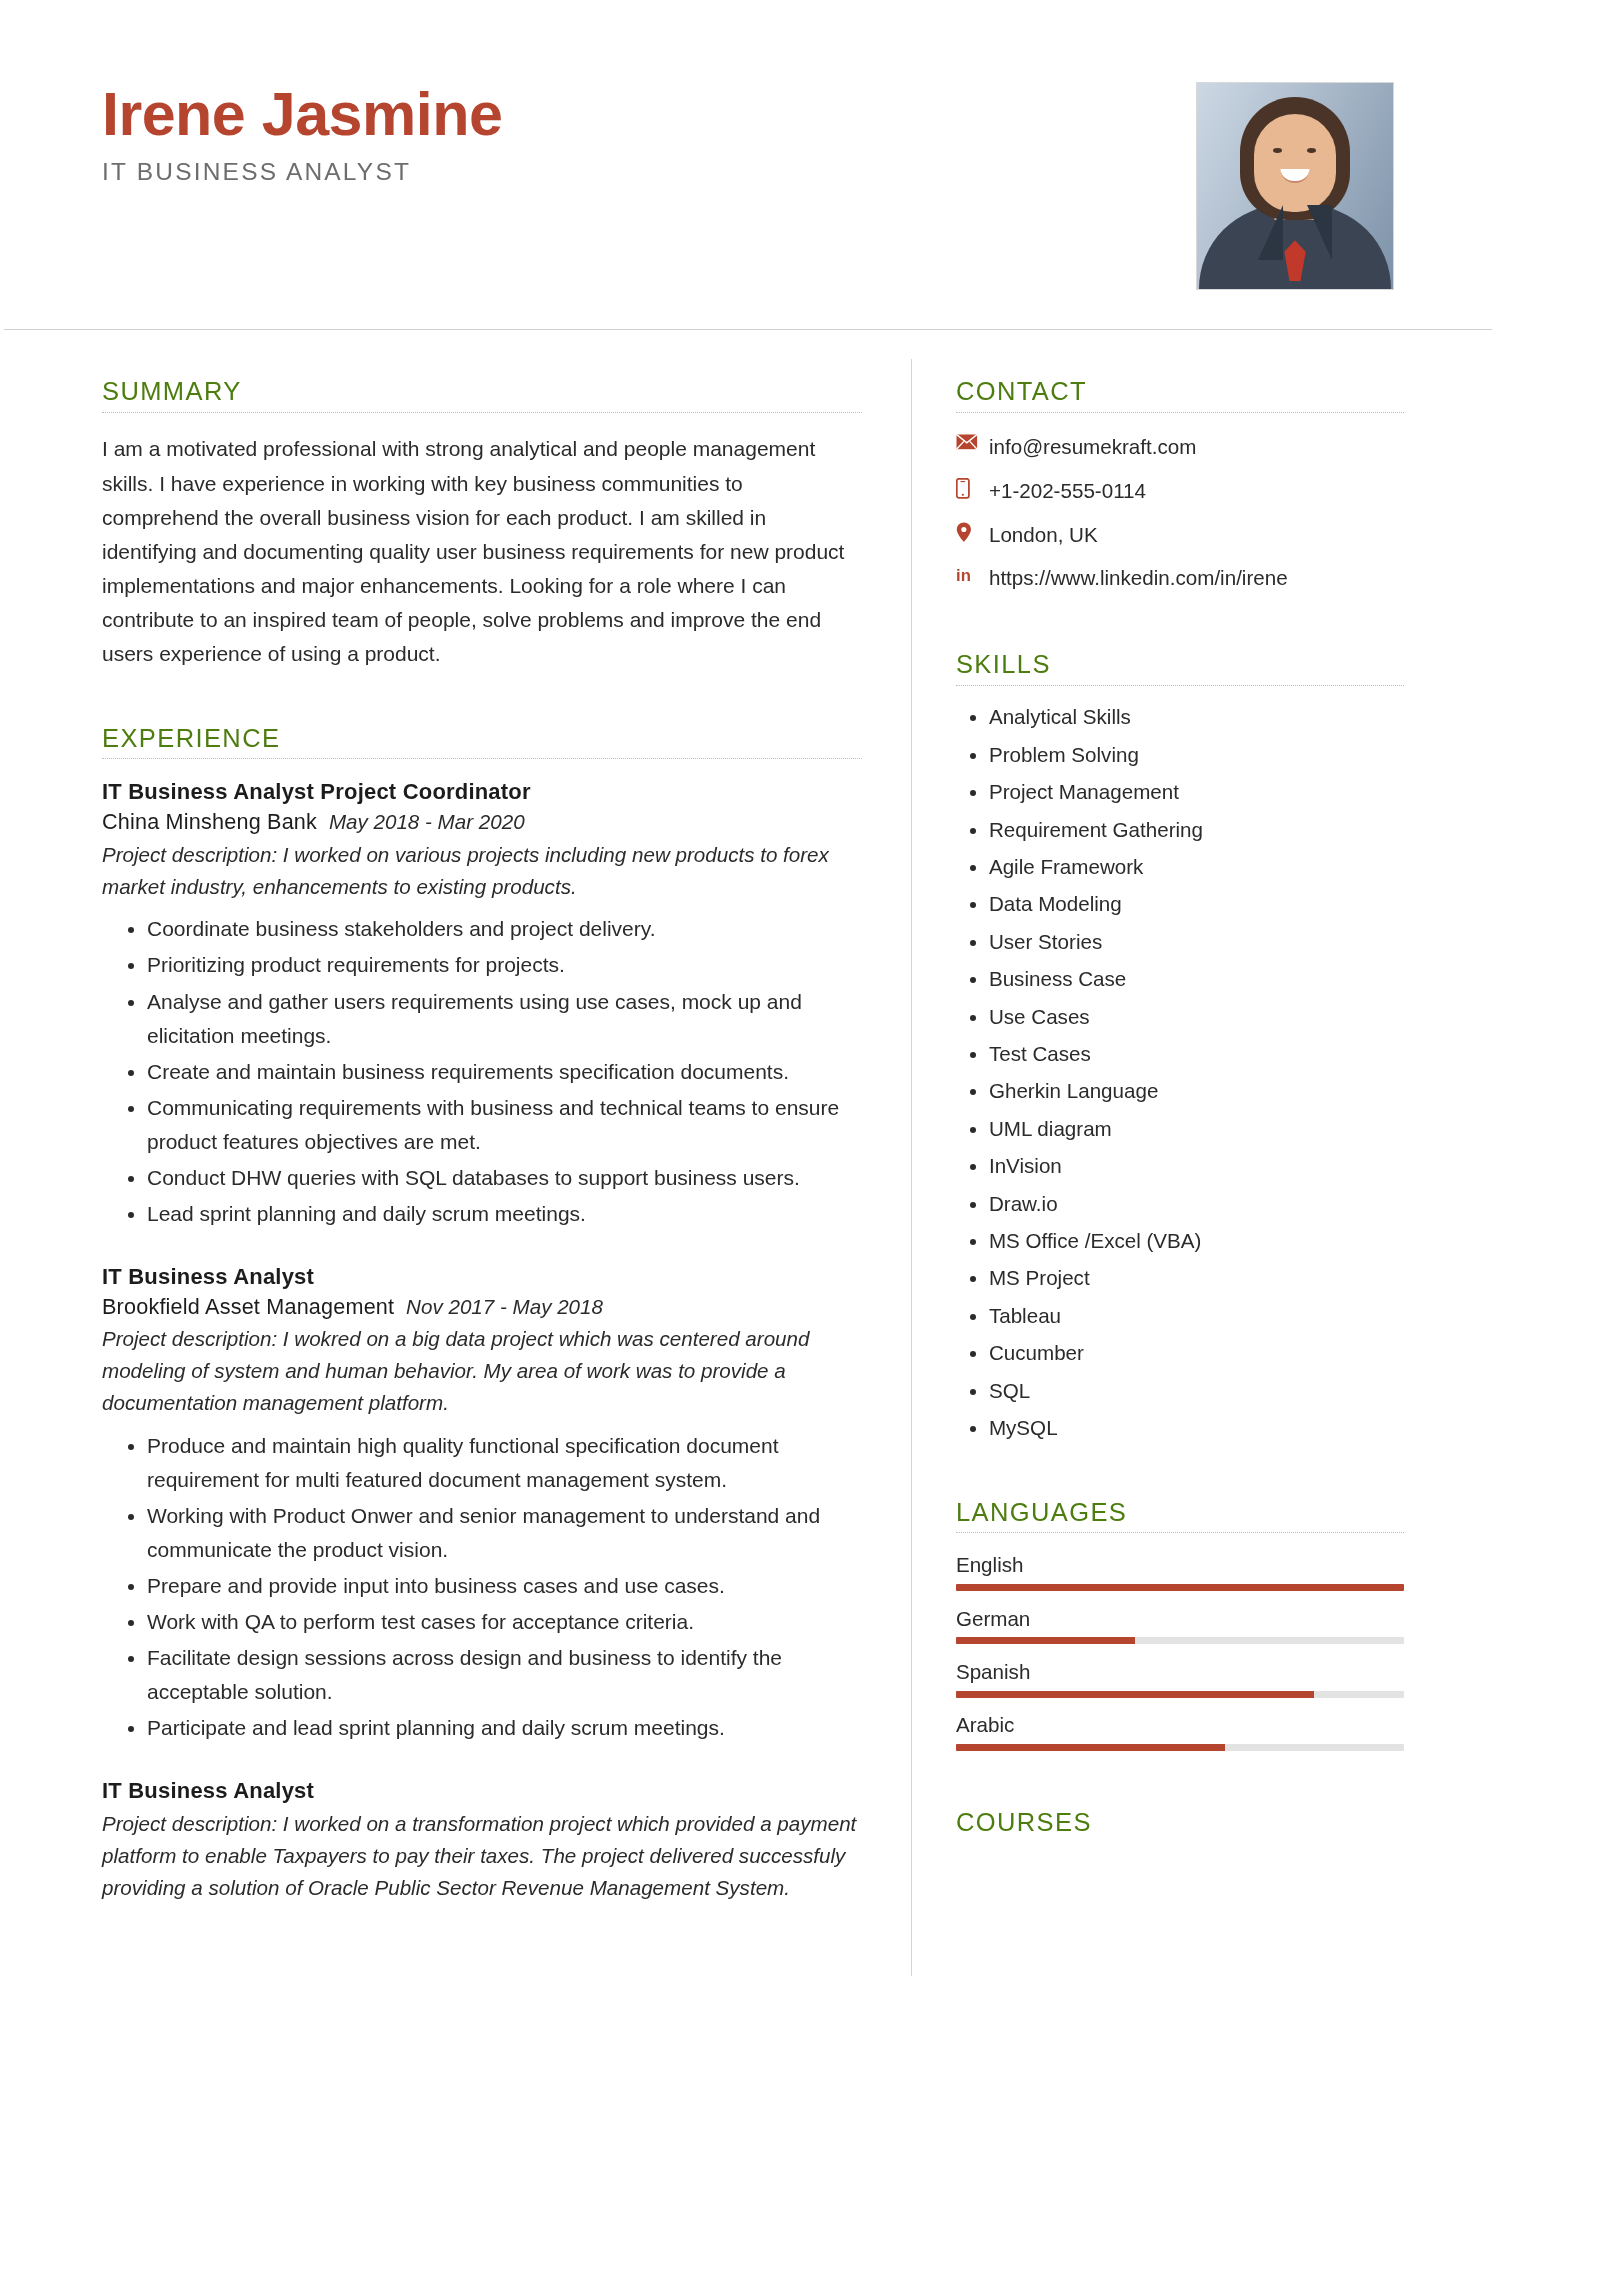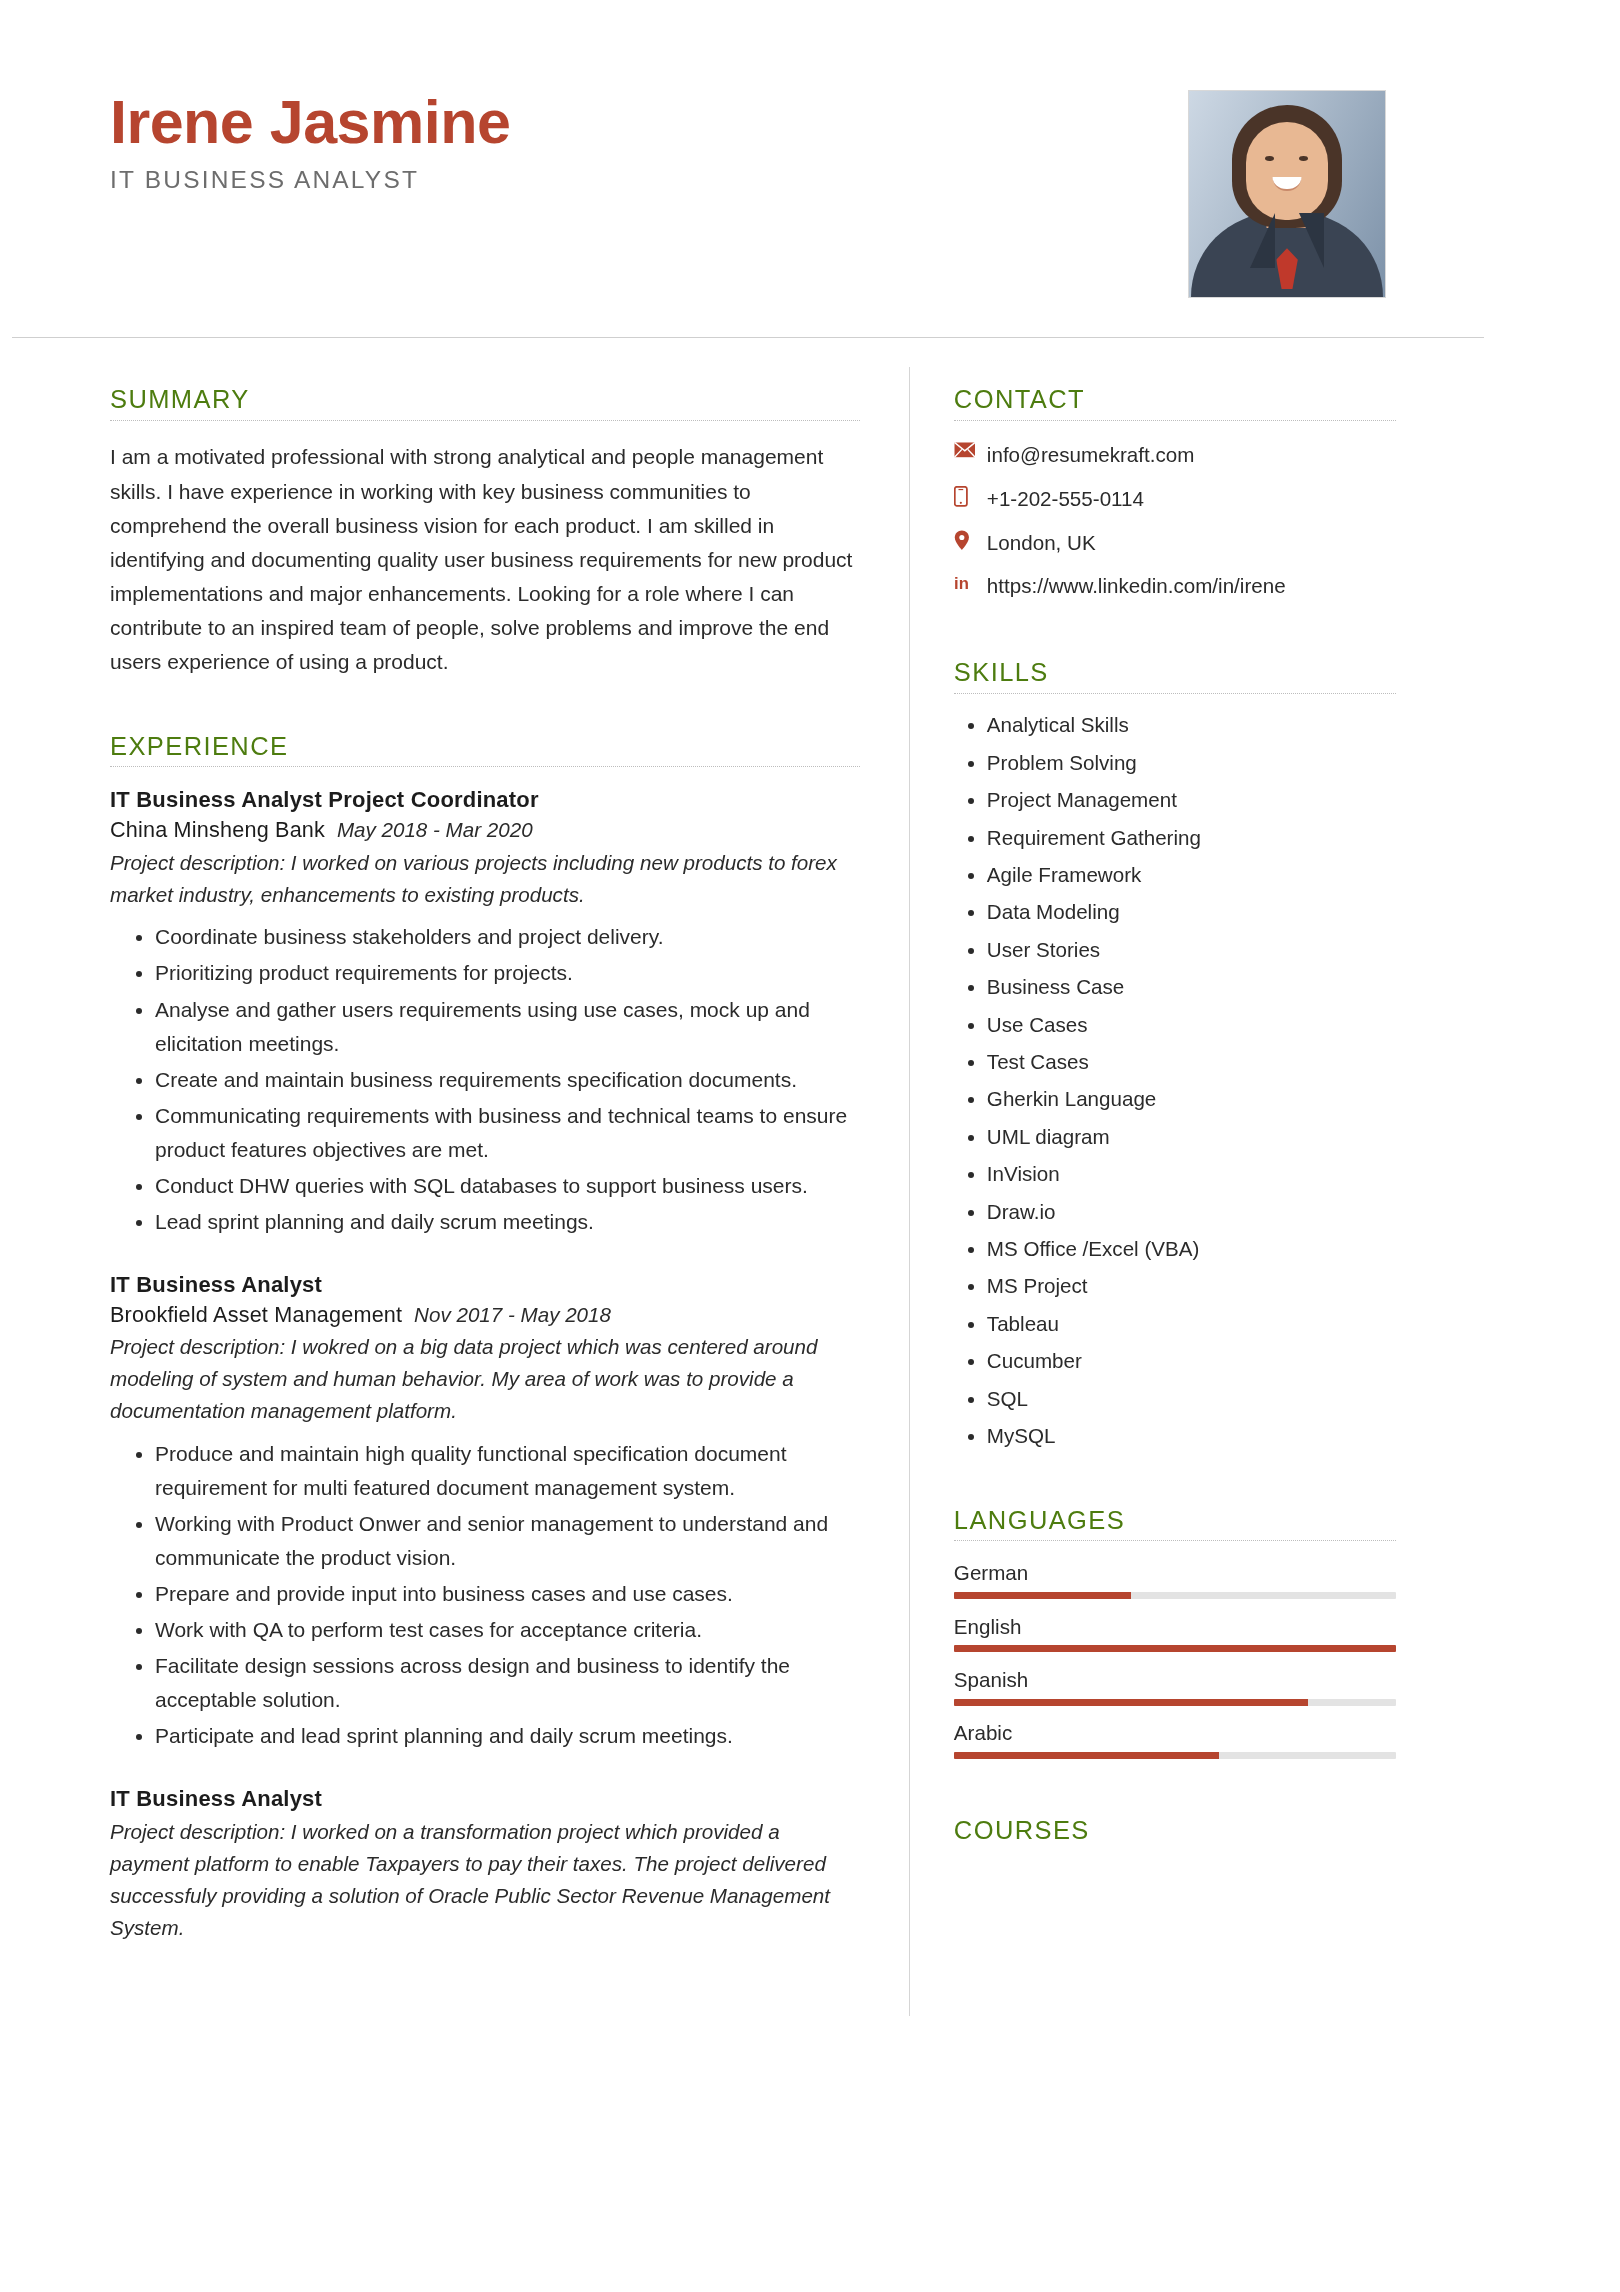--- a/index.html
+++ b/index.html
@@ -6,21 +6,21 @@
   html, body {
     margin: 0; padding: 0;
     background: #ffffff;
     font-family: "Liberation Sans", sans-serif;
   }
   .page {
     width: 1496px;
     min-height: 2293px;
     background: #ffffff;
     position: relative;
-    padding: 12px;
+    padding: 4px;
   }
   
   .header {
     padding: 78px 98px 39px 98px;
     display: flex;
     align-items: flex-start;
     justify-content: space-between;
   }
   .name {
     font-size: 61px;
@@ -386,29 +386,29 @@
           <li>SQL</li>
           <li>MySQL</li>
         </ul>
       </div>
 
       <div class="lang-block">
         <div class="sec-title">LANGUAGES</div>
         <div class="sec-underline"></div>
 
         <div class="lang-row">
+          <div class="lang-name">English</div>
+          <div class="lang-bar">
+            <div class="lang-fill" style="width: 100%;"></div>
+          </div>
+        </div>
+        <div class="lang-row">
           <div class="lang-name">German</div>
           <div class="lang-bar">
             <div class="lang-fill" style="width: 40%;"></div>
-          </div>
-        </div>
-        <div class="lang-row">
-          <div class="lang-name">English</div>
-          <div class="lang-bar">
-            <div class="lang-fill" style="width: 100%;"></div>
           </div>
         </div>
         <div class="lang-row">
           <div class="lang-name">Spanish</div>
           <div class="lang-bar">
             <div class="lang-fill" style="width: 80%;"></div>
           </div>
         </div>
         <div class="lang-row">
           <div class="lang-name">Arabic</div>

